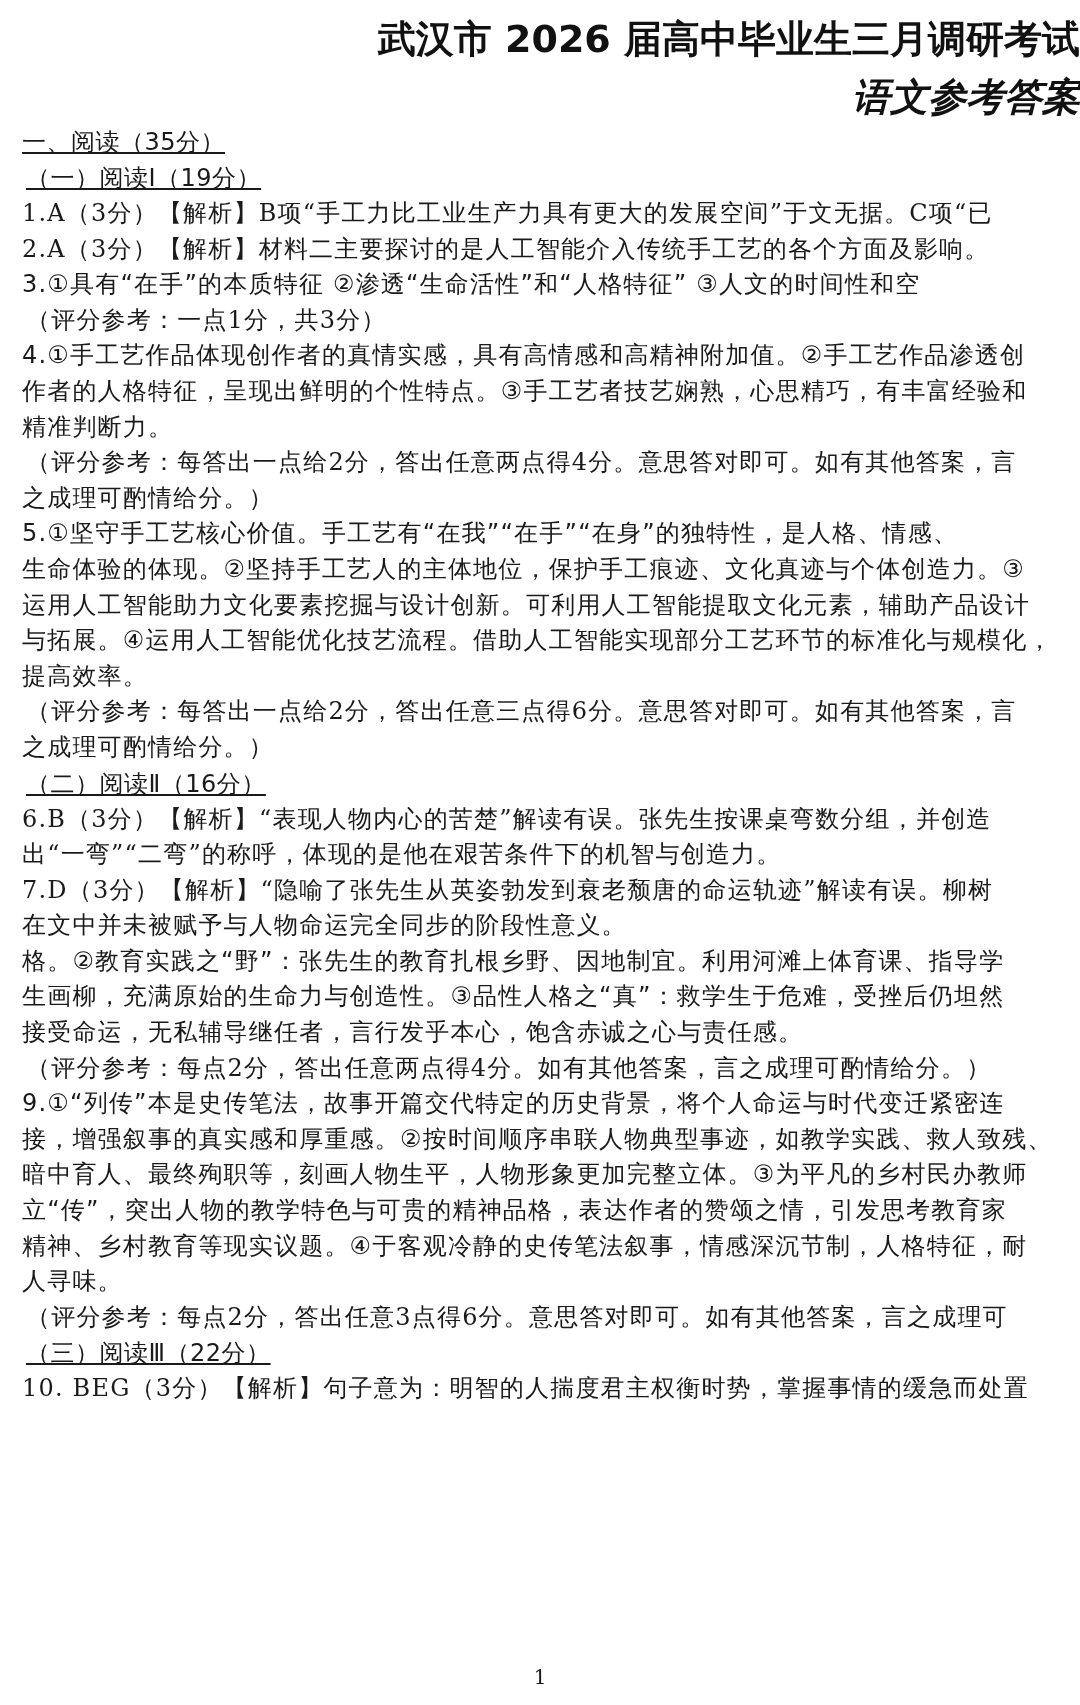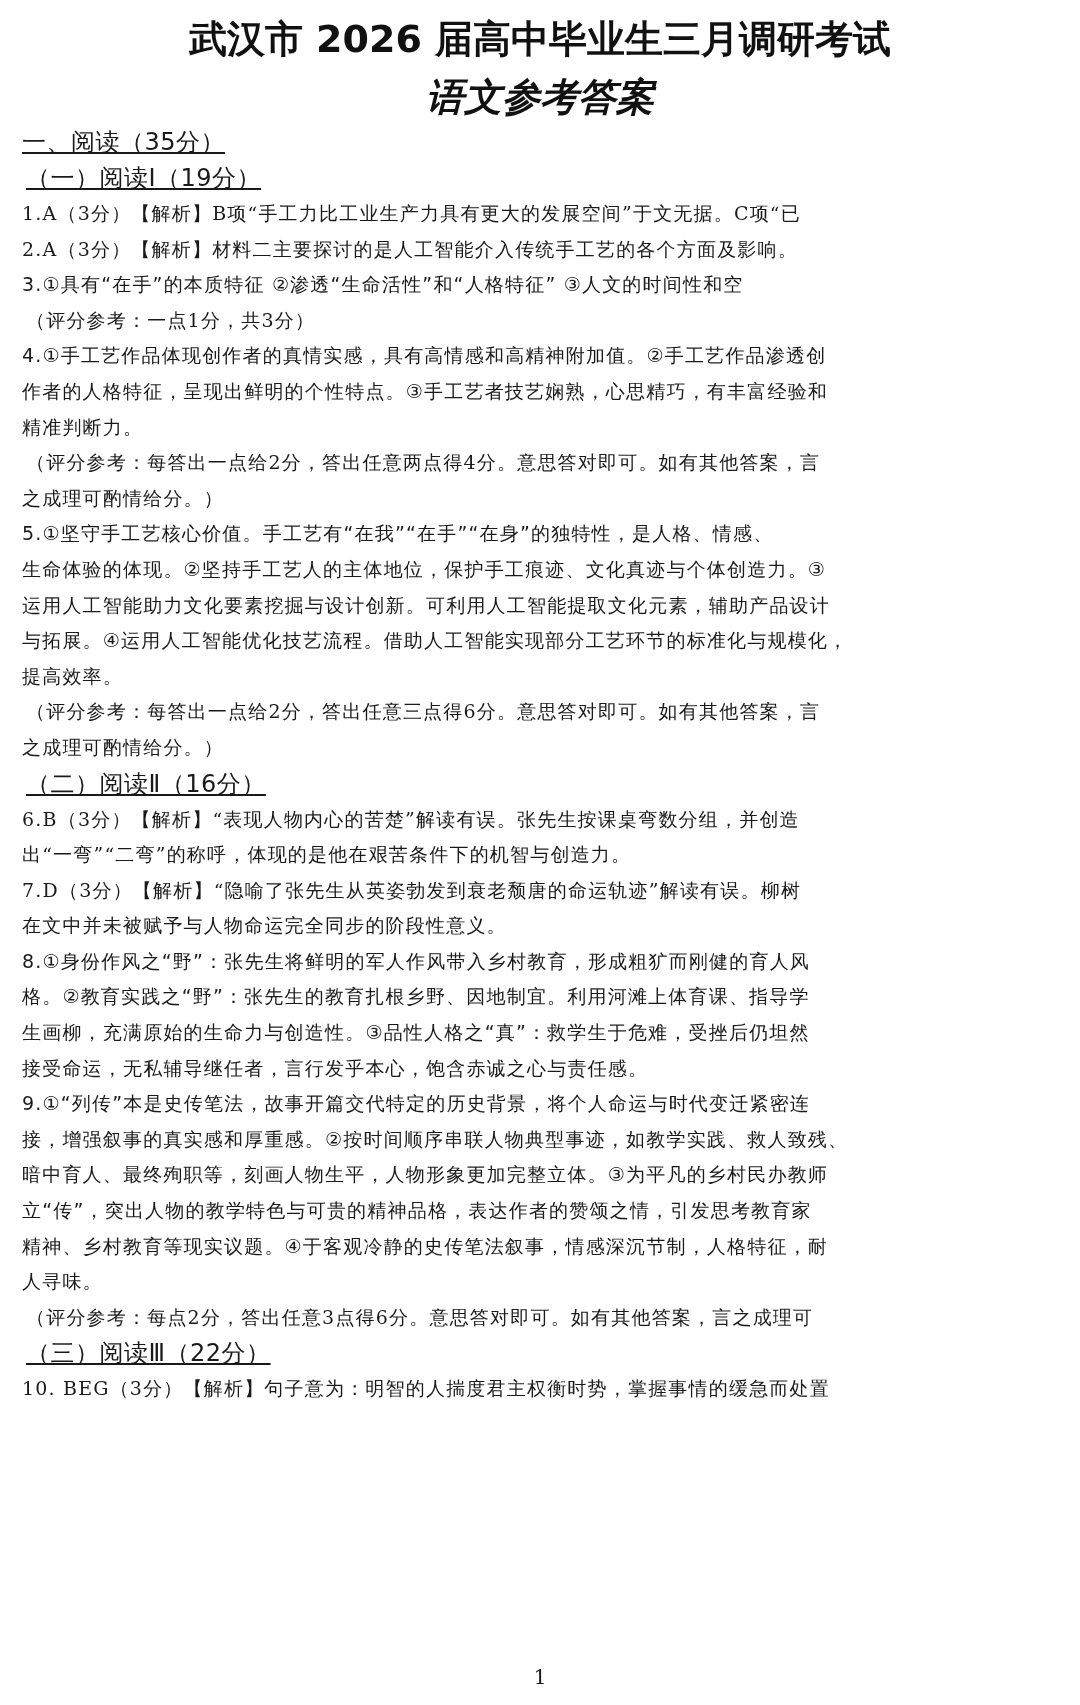--- a/index.html
+++ b/index.html
@@ -1,23 +1,23 @@
 <!DOCTYPE html>
 <html><head>
 <meta charset="utf-8">
 <style>
   html, body { margin: 0; padding: 0; background: #ffffff; }
   body { width: 1080px; height: 1705px; overflow: hidden; position: relative; color: #1a1a1a;
          font-family: "DejaVu Sans", "Liberation Sans", sans-serif; }
-  .title { position: absolute; left: 0; width: 1080px; text-align: center; font-weight: bold;
+  .title { position: absolute; left: 0; width: 1080px; text-align: right; font-weight: bold;
            font-size: 38px; letter-spacing: 0px; color: #111; }
   .title1 { top: 14px; }
   .title2 { top: 72px; font-style: italic; }
   .page { position: absolute; left: 22px; top: 124px; width: 1040px; }
-  .line { font-size: 19px; line-height: 35.6px; white-space: nowrap; text-align: justify; letter-spacing: 1.2px; }
+  .line { font-size: 24px; line-height: 35.6px; white-space: nowrap; text-align: justify; letter-spacing: 1.2px; }
   .serif { font-family: "DejaVu Serif", "Liberation Serif", serif; }
   .sec { font-size: 24px; line-height: 36px; letter-spacing: 0.5px; text-decoration: underline; }
   .sub { padding-left: 4px; }
   .pagenum { position: absolute; left: 0; width: 1080px; top: 1665px; text-align: center; font-size: 20px;
              font-family: "DejaVu Serif", serif; }
 </style>
 </head>
 <body>
 
 <div class="title title1">武汉市 2026 届高中毕业生三月调研考试</div>
@@ -40,24 +40,24 @@
   <div class="line">运用人工智能助力文化要素挖掘与设计创新。可利用人工智能提取文化元素，辅助产品设计</div>
   <div class="line">与拓展。④运用人工智能优化技艺流程。借助人工智能实现部分工艺环节的标准化与规模化，</div>
   <div class="line">提高效率。</div>
   <div class="line serif sub">（评分参考：每答出一点给2分，答出任意三点得6分。意思答对即可。如有其他答案，言</div>
   <div class="line serif">之成理可酌情给分。）</div>
   <div class="line sec sub">（二）阅读Ⅱ（16分）</div>
   <div class="line serif">6.B（3分）【解析】“表现人物内心的苦楚”解读有误。张先生按课桌弯数分组，并创造</div>
   <div class="line serif">出“一弯”“二弯”的称呼，体现的是他在艰苦条件下的机智与创造力。</div>
   <div class="line serif">7.D（3分）【解析】“隐喻了张先生从英姿勃发到衰老颓唐的命运轨迹”解读有误。柳树</div>
   <div class="line serif">在文中并未被赋予与人物命运完全同步的阶段性意义。</div>
-  <div class="line">8.①身份作风之“野”：张先生将鲜明的军人作风带入乡村教育，形成粗犷而刚健的育人风</div>
   <div class="line">格。②教育实践之“野”：张先生的教育扎根乡野、因地制宜。利用河滩上体育课、指导学</div>
   <div class="line">生画柳，充满原始的生命力与创造性。③品性人格之“真”：救学生于危难，受挫后仍坦然</div>
   <div class="line">接受命运，无私辅导继任者，言行发乎本心，饱含赤诚之心与责任感。</div>
+  <div class="line serif sub">（评分参考：每点2分，答出任意两点得4分。如有其他答案，言之成理可酌情给分。）</div>
   <div class="line">9.①“列传”本是史传笔法，故事开篇交代特定的历史背景，将个人命运与时代变迁紧密连</div>
   <div class="line">接，增强叙事的真实感和厚重感。②按时间顺序串联人物典型事迹，如教学实践、救人致残、</div>
   <div class="line">暗中育人、最终殉职等，刻画人物生平，人物形象更加完整立体。③为平凡的乡村民办教师</div>
   <div class="line">立“传”，突出人物的教学特色与可贵的精神品格，表达作者的赞颂之情，引发思考教育家</div>
   <div class="line">精神、乡村教育等现实议题。④于客观冷静的史传笔法叙事，情感深沉节制，人格特征，耐</div>
   <div class="line">人寻味。</div>
   <div class="line serif sub">（评分参考：每点2分，答出任意3点得6分。意思答对即可。如有其他答案，言之成理可</div>
   <div class="line sec sub">（三）阅读Ⅲ（22分）</div>
   <div class="line serif">10. BEG（3分）【解析】句子意为：明智的人揣度君主权衡时势，掌握事情的缓急而处置</div>
 </div>

